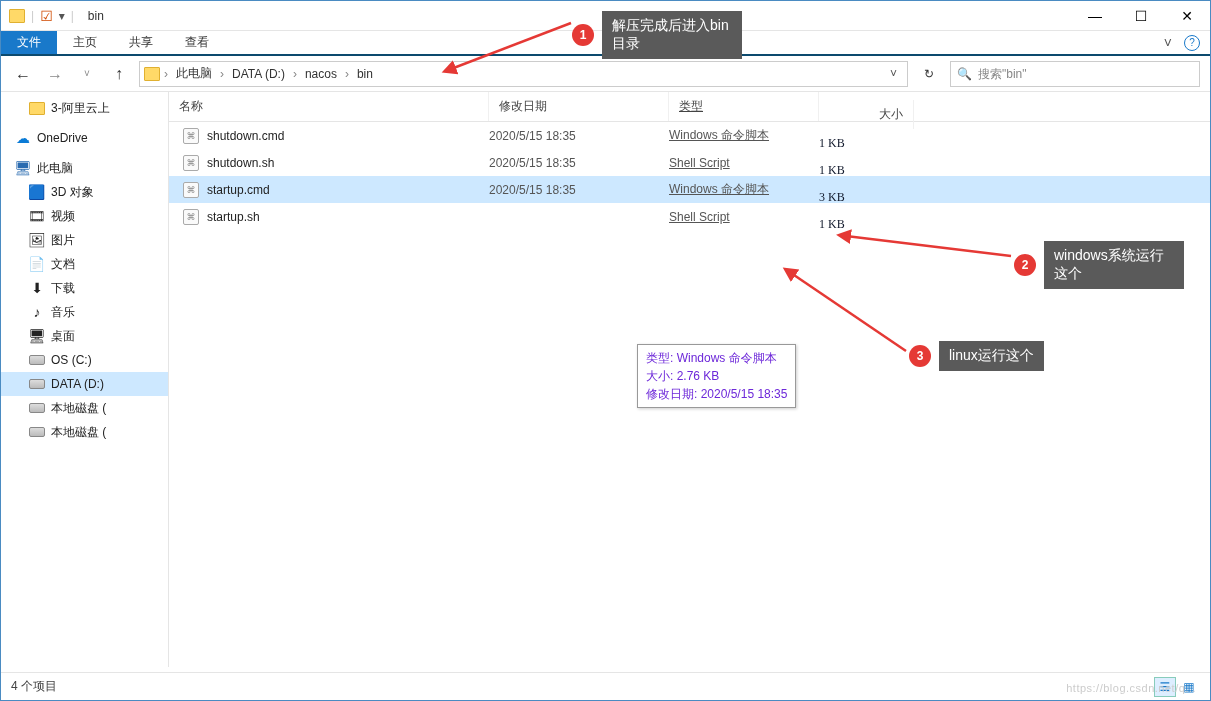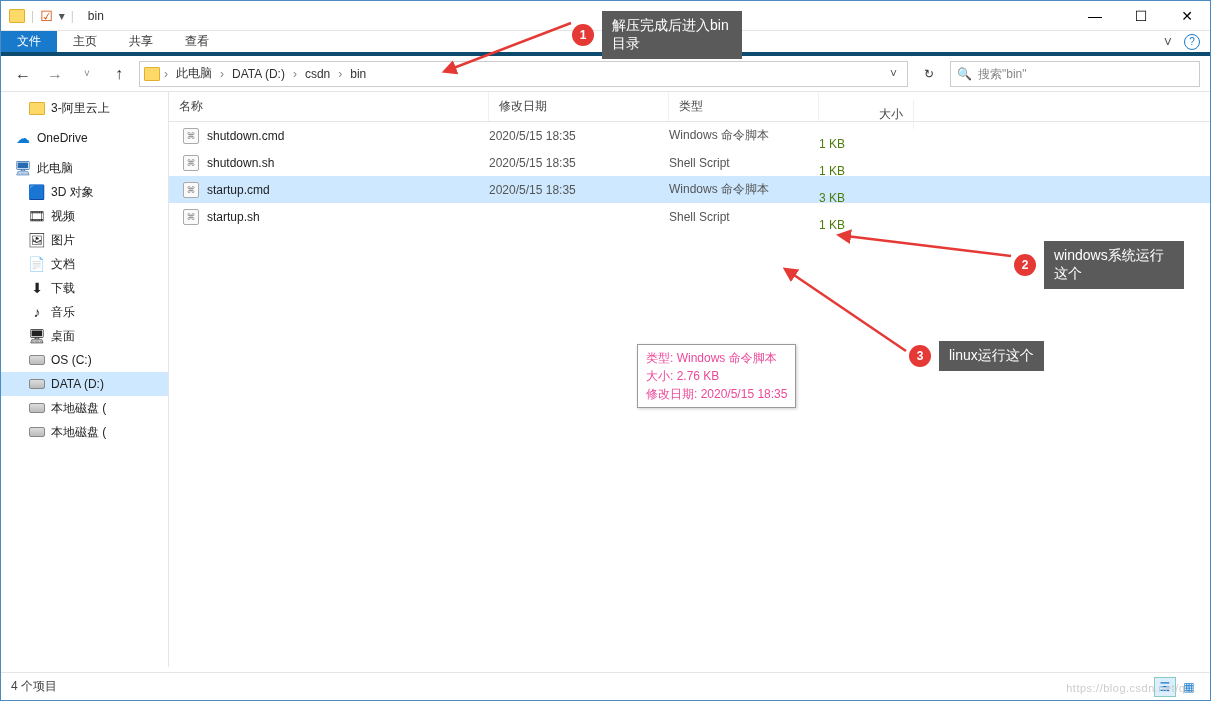--- a/index.html
+++ b/index.html
@@ -8,21 +8,21 @@
 
 .titlebar { height: 30px; display: flex; align-items: center; background: #fff; border-bottom: 1px solid #e5e5e5; }
 .titlebar .qat { display: flex; align-items: center; gap: 6px; padding: 0 8px; }
 .titlebar .qat .folder-small { width: 16px; height: 14px; background: #ffd968; border: 1px solid #e0b030; border-radius: 1px; }
 .titlebar .qat .check { color: #d04a00; font-size: 14px; }
 .titlebar .title { padding-left: 6px; color: #333; }
 .titlebar .winbtns { margin-left: auto; display: flex; }
 .titlebar .winbtns div { width: 46px; height: 30px; display: flex; align-items: center; justify-content: center; font-size: 14px; cursor: default; }
 
 
-.ribbon { height: 25px; display: flex; align-items: stretch; background: #fff; border-bottom: 4px solid #0c4a6e; }
+.ribbon { height: 25px; display: flex; align-items: stretch; background: #fff; border-bottom: 2px solid #0c4a6e; }
 .ribbon .file-tab { background: #1979ca; color: #fff; padding: 4px 16px; display: flex; align-items: center; }
 .ribbon .tab { padding: 4px 16px; display: flex; align-items: center; color: #333; }
 .ribbon .right { margin-left: auto; display: flex; align-items: center; padding-right: 10px; gap: 12px; color: #555; }
 .ribbon .help { width:16px; height:16px; border-radius:50%; border:1px solid #1979ca; color:#1979ca; display:flex; align-items:center; justify-content:center; font-size:10px;}
 
 
 .addrbar { height: 36px; display: flex; align-items: center; gap: 8px; padding: 4px 10px; background: #fff; border-bottom: 1px solid #e5e5e5; }
 .navbtn { width: 24px; height: 24px; display: flex; align-items: center; justify-content: center; color: #888; font-size: 16px; }
 .navbtn.enabled { color: #333; }
 .crumbbox { flex: 1; height: 26px; border: 1px solid #ccc; display: flex; align-items: center; padding: 0 4px; gap: 2px; }
@@ -44,32 +44,32 @@
 .navpane .item.selected { background: #cde8ff; }
 .navpane .folder-ico { width:16px; height:13px; background:#ffd968; border:1px solid #e0b030; border-radius:1px;}
 .navpane .hdd { width:16px; height:10px; background:linear-gradient(#ddd,#bbb); border:1px solid #888; border-radius:2px;}
 
 
 .filelist { flex: 1; display:flex; flex-direction:column; position:relative;justify-content:center;}
 .cols { height: 30px; display: flex; border-bottom: 1px solid #e5e5e5; color:#444; align-items:center;}
 .cols div { padding: 0 10px; border-right: 1px solid #f0f0f0; height:100%; display:flex; align-items:center;}
 .c-name { flex: 0 0 320px; }
 .c-date { flex: 0 0 180px; }
-.c-type { flex: 0 0 150px; }
+.c-type { flex: 0 0 150px; text-decoration: underline; }
 .c-size { flex: 0 0 95px; justify-content:flex-end;margin-top:16px;}
 .rows { flex:1; }
 .row { height: 27px; display: flex; align-items: center; color:#222;}
 .row.selected { background: #cde8ff; }
 .row .c-name { display:flex; align-items:center; gap:8px; padding-left:14px;}
 .row .fileico { width:16px; height:16px; border:1px solid #aaa; background:#fafafa; display:flex; align-items:center; justify-content:center; font-size:9px; color:#888; border-radius:2px;}
 .row .c-date, .row .c-type { color:#555; }
-.row .c-size { color:#4d7c0f; }
-
-
-.tooltip { position: absolute; left: 468px; top: 252px; background: #fff; border: 1px solid #999; padding: 4px 8px; color:#ec4899; box-shadow: 1px 1px 3px rgba(0,0,0,0.2);}
+.row .c-size { color:#0f172a;font-family:Liberation Serif, serif; }
+
+
+.tooltip { position: absolute; left: 468px; top: 252px; background: #fff; border: 1px solid #999; padding: 4px 8px; color:#6d28d9; box-shadow: 1px 1px 3px rgba(0,0,0,0.2);}
 .tooltip div { line-height: 1.5; }
 
 
 .statusbar { position:absolute; bottom:0; left:0; right:0; height: 28px; border-top: 1px solid #e5e5e5; display:flex; align-items:center; padding: 0 10px; color:#444; background:#fff;}
 .statusbar .viewbtns { margin-left:auto; display:flex; gap:2px;}
 .statusbar .vb { width:22px; height:20px; border:1px solid transparent; display:flex; align-items:center; justify-content:center; color:#1979ca;}
 .statusbar .vb.active { border:1px solid #8cb; background:#def;}
 
 
 .annot { position: absolute; display: flex; align-items: center; gap: 8px; }
@@ -114,21 +114,21 @@
   <div class="navbtn">→</div>
   <div class="navbtn" style="font-size:10px">˅</div>
   <div class="navbtn enabled">↑</div>
   <div class="crumbbox">
     <div class="folder-small"></div>
     <span class="sep">›</span>
     <span class="crumb">此电脑</span>
     <span class="sep">›</span>
     <span class="crumb">DATA (D:)</span>
     <span class="sep">›</span>
-    <span class="crumb">csdn</span>
+    <span class="crumb">nacos</span>
     <span class="sep">›</span>
     <span class="crumb">bin</span>
     <span class="dropdown">˅</span>
   </div>
   <div class="refresh">↻</div>
   <div class="searchbox">
     <span>🔍</span>
     <input placeholder="搜索&quot;bin&quot;" style="">
   </div>
 </div>

